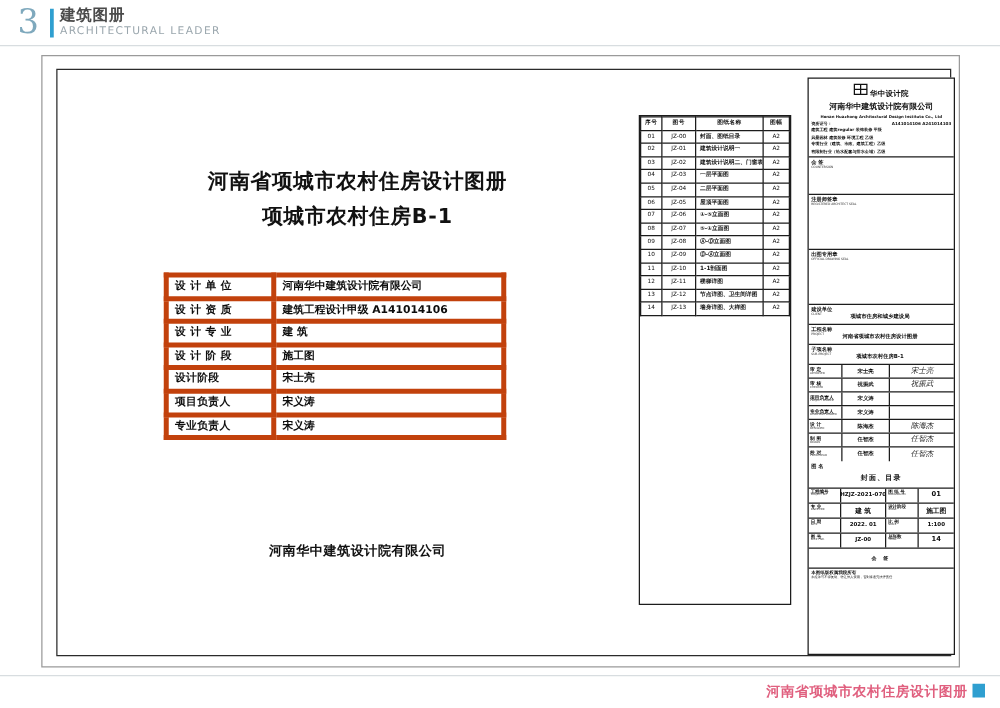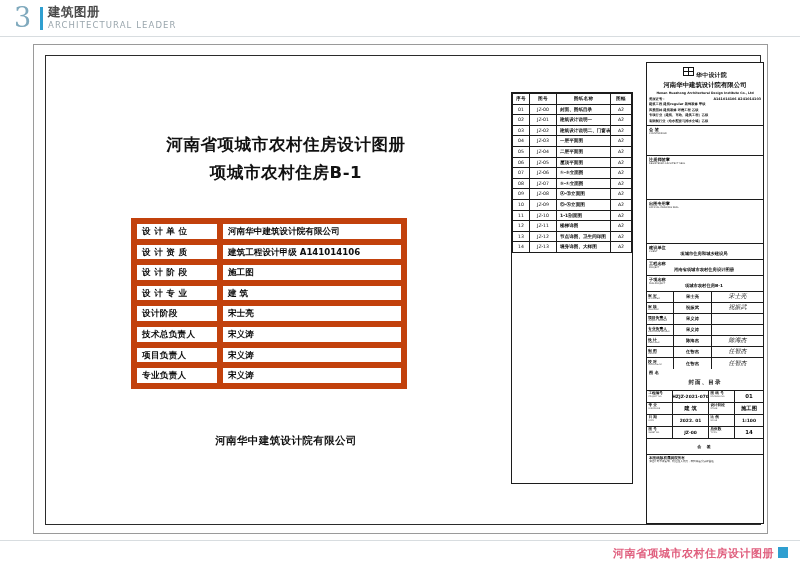--- a/index.html
+++ b/index.html
@@ -85,21 +85,21 @@
   }
 
   
   .info {
     position: absolute; left: 45px; top: 142px;
     width: 270px;
     border-collapse: collapse;
     table-layout: fixed;
   }
   .info td {
-    border: 6px solid #c2410c;
+    border: 4px solid #c2410c;
     height: 14.6px;
     padding: 0 0 0 5px;
     font-size: 8.6px;
     color: #0d0d0d;
     font-weight: bold;
     line-height: 14.6px;
     white-space: nowrap;
     overflow: hidden;
     margin-left: 40px;
   }
@@ -332,34 +332,30 @@
           <tbody id="info-body">
               <tr>
                 <td class="k">设 计 单 位</td>
                 <td class="v">河南华中建筑设计院有限公司</td>
               </tr>
               <tr>
                 <td class="k">设 计 资 质</td>
                 <td class="v">建筑工程设计甲级  A141014106</td>
               </tr>
               <tr>
+                <td class="k">设 计 专 业</td>
+                <td class="v">建    筑</td>
+              </tr>
+              <tr>
                 <td class="k">设 计 阶 段</td>
                 <td class="v">施工图</td>
               </tr>
               <tr>
-                <td class="k">设 计 专 业</td>
-                <td class="v">建    筑</td>
-              </tr>
-              <tr>
                 <td class="k">设计阶段</td>
                 <td class="v">宋士亮</td>
-              </tr>
-              <tr>
-                <td class="k">技术总负责人</td>
-                <td class="v">宋义涛</td>
               </tr>
               <tr>
                 <td class="k">项目负责人</td>
                 <td class="v">宋义涛</td>
               </tr>
               <tr>
                 <td class="k">专业负责人</td>
                 <td class="v">宋义涛</td>
               </tr>
             </tbody>

